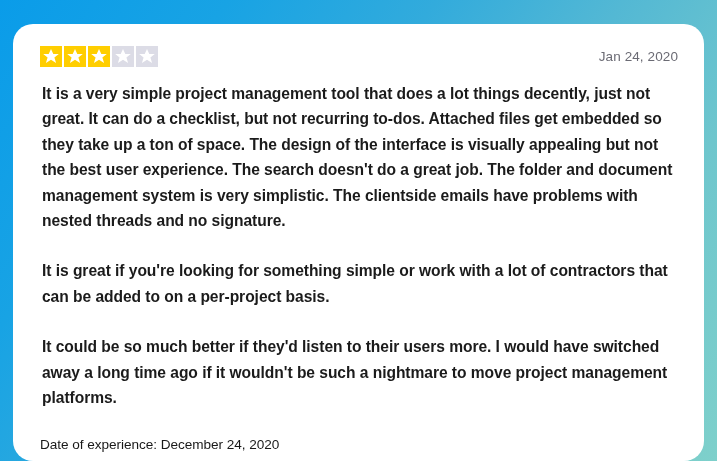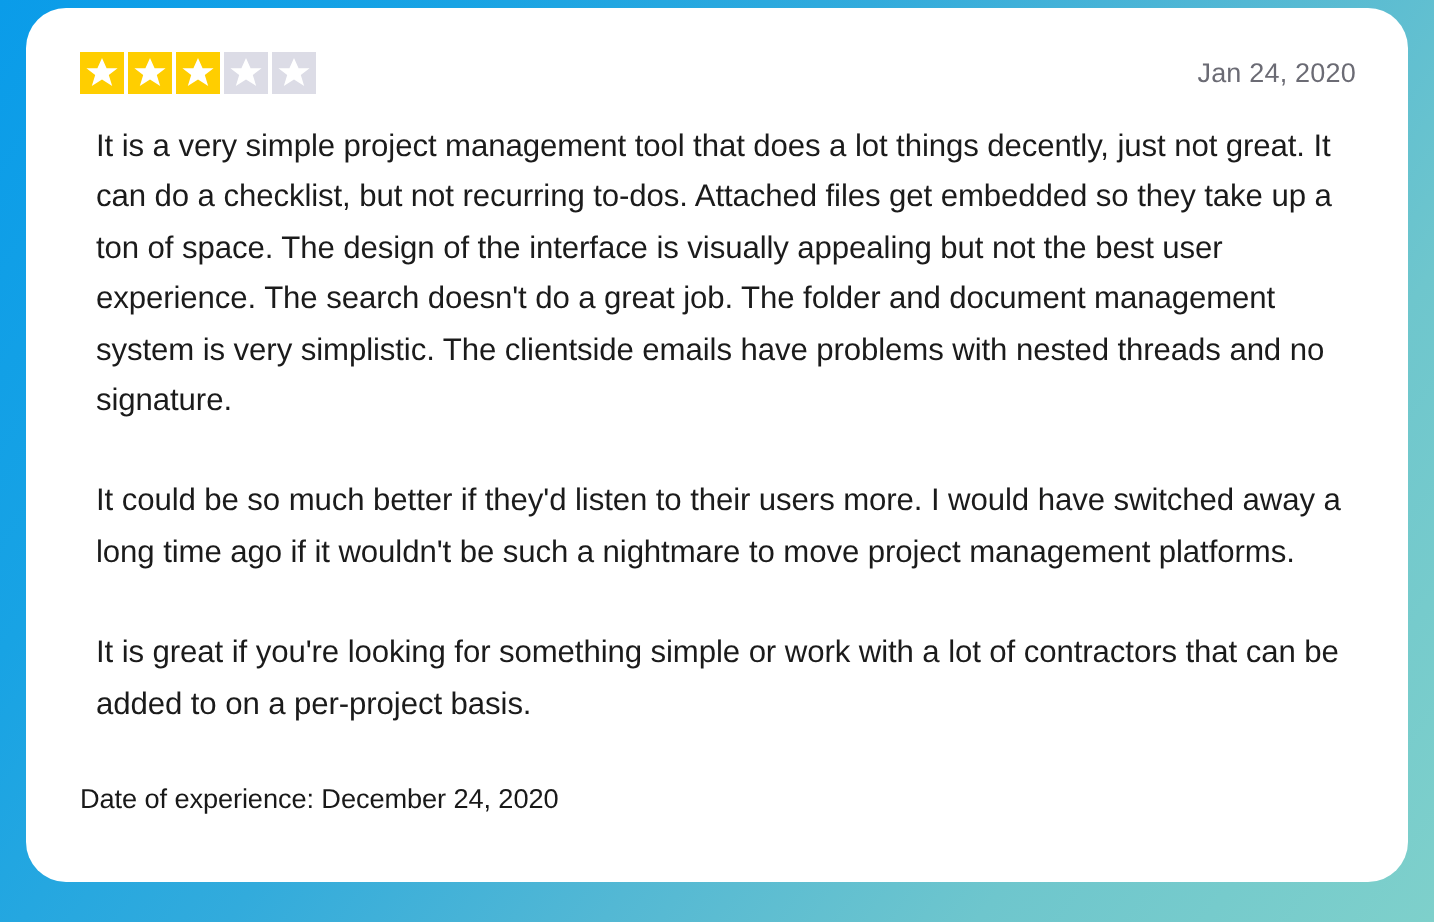--- a/index.html
+++ b/index.html
@@ -26,21 +26,21 @@
         #32abdc 42%,
         #53b8d4 60%,
         #6ec6cd 78%,
         #7ed0cb 100%);
   }
 
   
   #review-card {
     position: absolute;
     left: 13px;
-    top: 4px;
+    top: 24px;
     width: 691px;
     height: 437px;
     box-sizing: border-box;
     background: #ffffff;
     border-radius: 20px;
     padding: 22px 26px 0 27px;
     overflow: hidden;
   }
 
   
@@ -79,21 +79,22 @@
 
   
   .review-body {
     margin-top: 11px;
     font-size: 15.6px;
     line-height: 25.4px;
     color: #1b1b1b;
     letter-spacing: -0.05px;
   }
   .review-body p {
-    margin: 0 0 25px 8px;
+    margin: 0 0 25px 2px;
+    font-weight: bold;
   }
   .review-body p:last-child {
     margin-bottom: 0;
   }
 
   
   .experience-line {
     margin-top: 27px;
     font-size: 13.6px;
     color: #191919;
@@ -147,22 +148,22 @@
         </svg>
       </span>
     </div>
 
     <div class="review-date">Jan 24, 2020</div>
   </div>
 
 
   <div class="review-body">
     <p>It is a very simple project management tool that does a lot things decently, just not great. It can do a checklist, but not recurring to-dos. Attached files get embedded so they take up a ton of space. The design of the interface is visually appealing but not the best user experience. The search doesn't do a great job. The folder and document management system is very simplistic. The clientside emails have problems with nested threads and no signature.</p>
+    <p>It is great if you're looking for something simple or work with a lot of contractors that can be added to on a per-project basis.</p>
     <p>It could be so much better if they'd listen to their users more. I would have switched away a long time ago if it wouldn't be such a nightmare to move project management platforms.</p>
-    <p>It is great if you're looking for something simple or work with a lot of contractors that can be added to on a per-project basis.</p>
   </div>
 
   <div class="experience-line">
     <span class="experience-label">Date of experience:</span>
     <span class="experience-value">December 24, 2020</span>
   </div>
 
 </div>
 
 </body></html>

